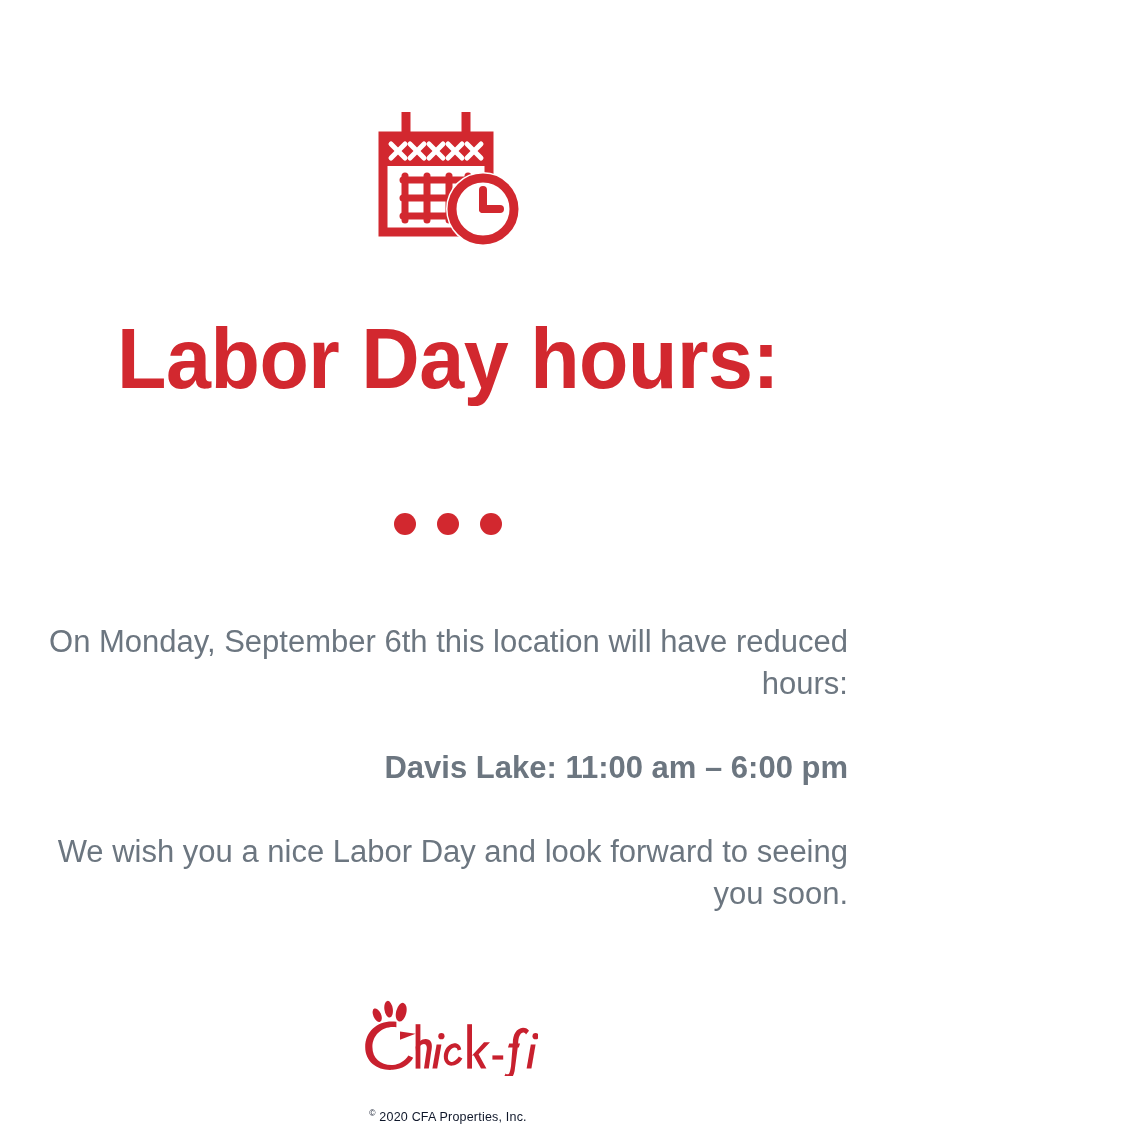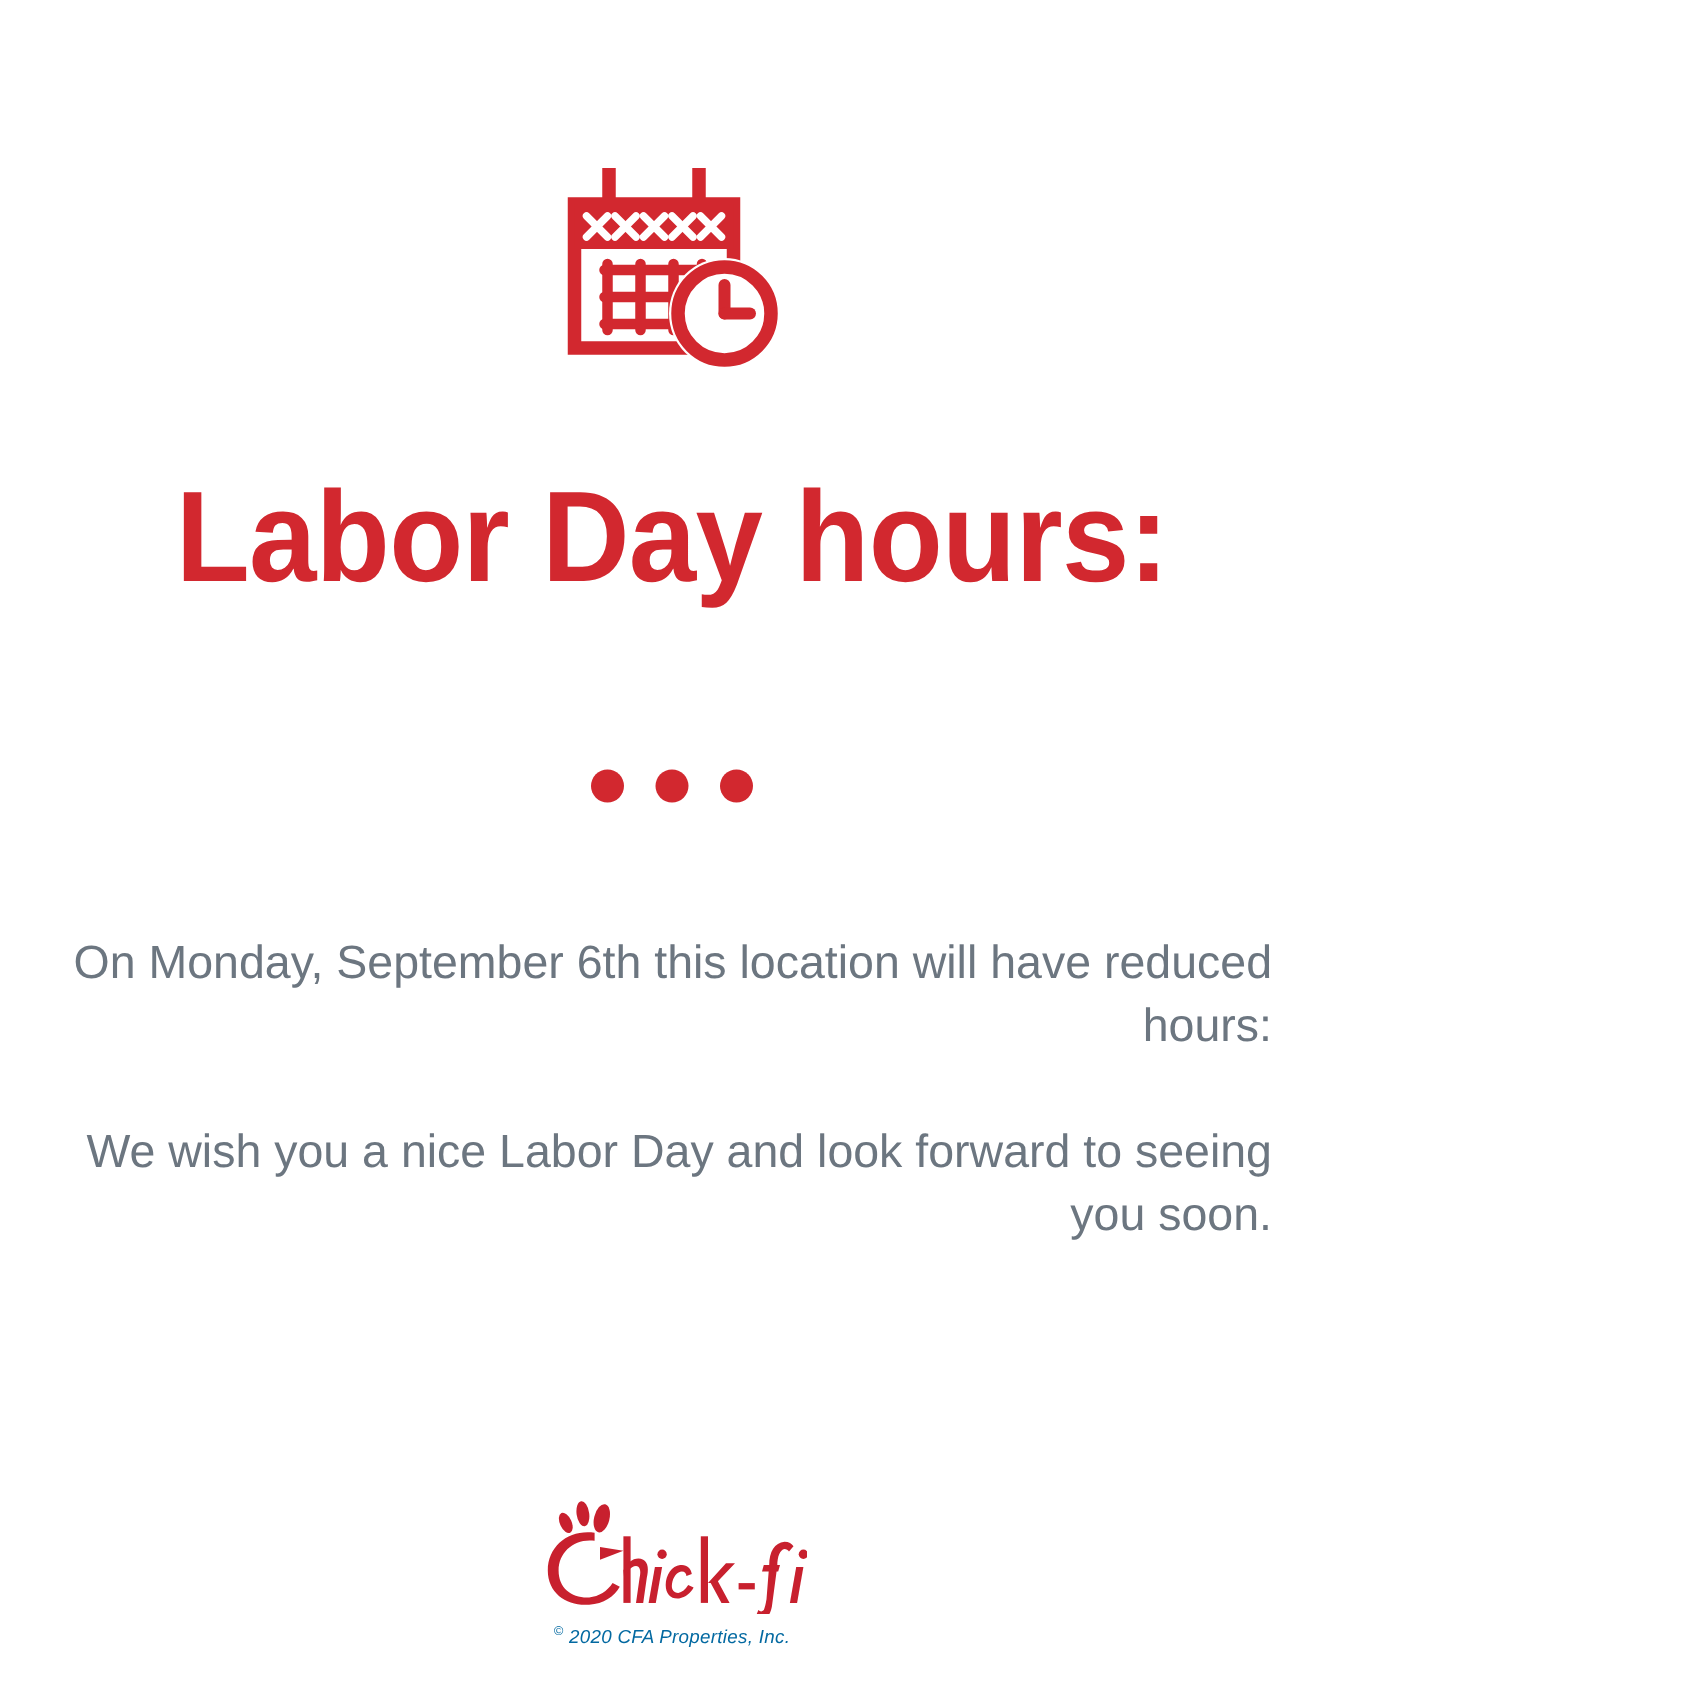--- a/index.html
+++ b/index.html
@@ -105,26 +105,25 @@
     display: flex;
     flex-direction: column;
     align-items: center;
   }
   .logo-wrap svg {
     display: block;
     width: 180px;
     height: 76px;
   }
   .copyright {
-    margin-top: 6px;
+    margin-top: 32px;
     font-size: 12.5px;
-    color: #0369a1;
+    color: #0f172a;
     letter-spacing: 0.2px;
     font-weight: 400;
-    font-style: italic;
   }
   .copyright .sup {
     font-size: 8.5px;
     vertical-align: super;
   }
 </style>
 </head>
 <body>
 
 <div class="poster">
@@ -177,20 +176,21 @@
   <h1 class="headline">Labor Day hours:</h1>
 
   <div class="dots">
     <span class="dot"></span>
     <span class="dot"></span>
     <span class="dot"></span>
   </div>
 
   <div class="body-block">
     <p class="body-line">On Monday, September 6th this location will have reduced hours:</p>
+    <p class="hours-line">Davis Lake: 11:00 am – 6:00 pm</p>
     <p class="body-line closing-line">We wish you a nice Labor Day and look forward to seeing you soon.</p>
   </div>
 
   <div class="logo-wrap">
     <div>
       <svg viewBox="0 0 300 126" xmlns="http://www.w3.org/2000/svg" aria-hidden="true">
         <g fill="#C8202E">
 
           <ellipse cx="32" cy="25" rx="6.5" ry="12" transform="rotate(-24 32 25)"></ellipse>
           <ellipse cx="51" cy="15" rx="7" ry="14" transform="rotate(-8 51 15)"></ellipse>

